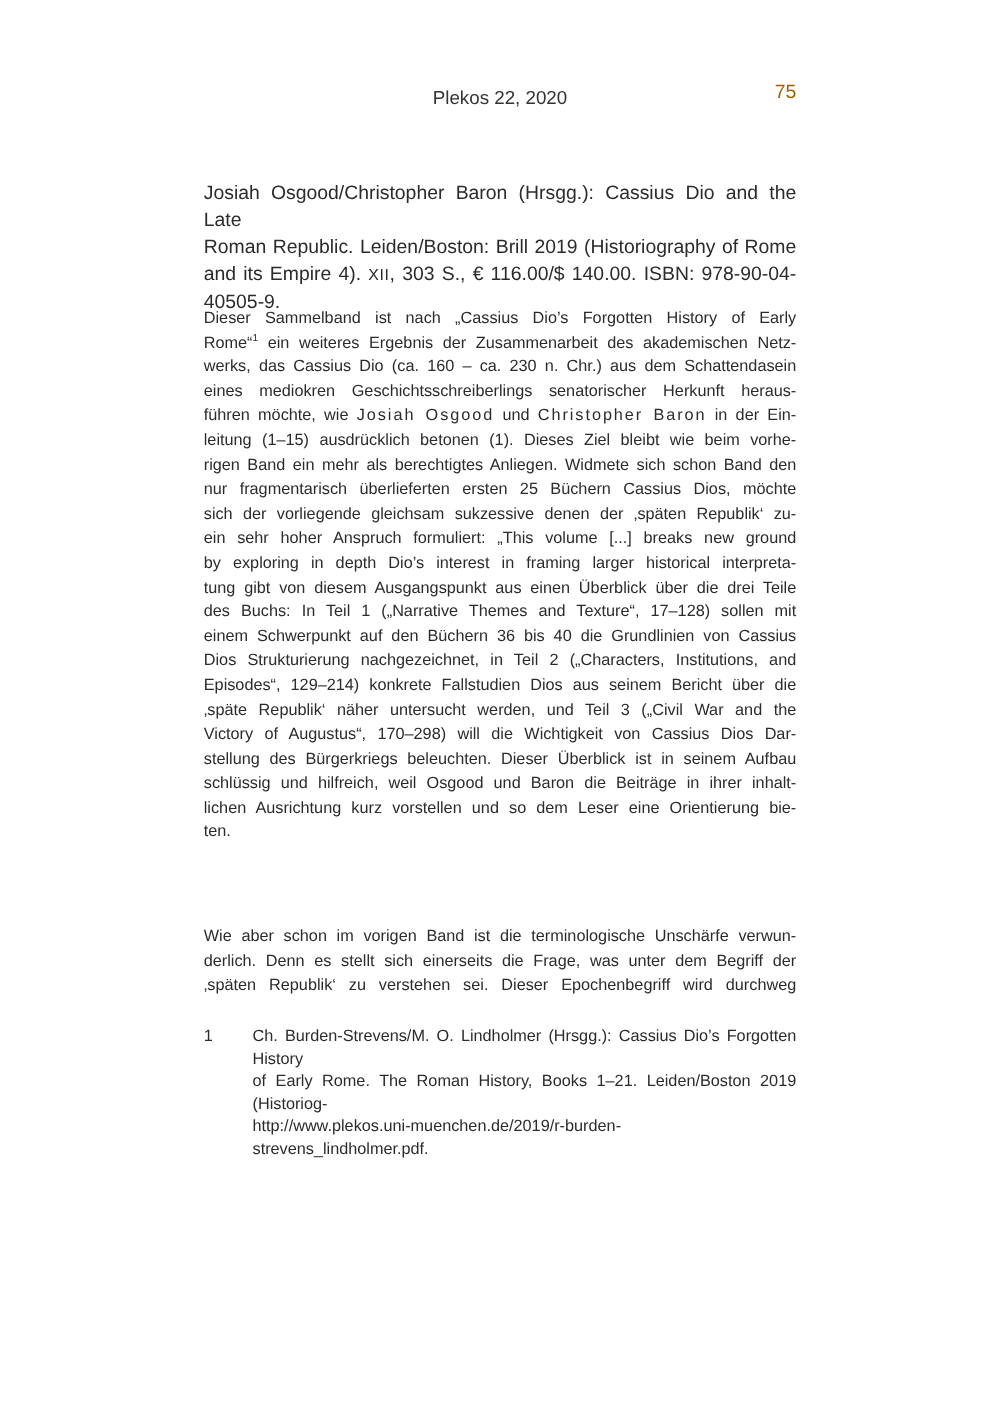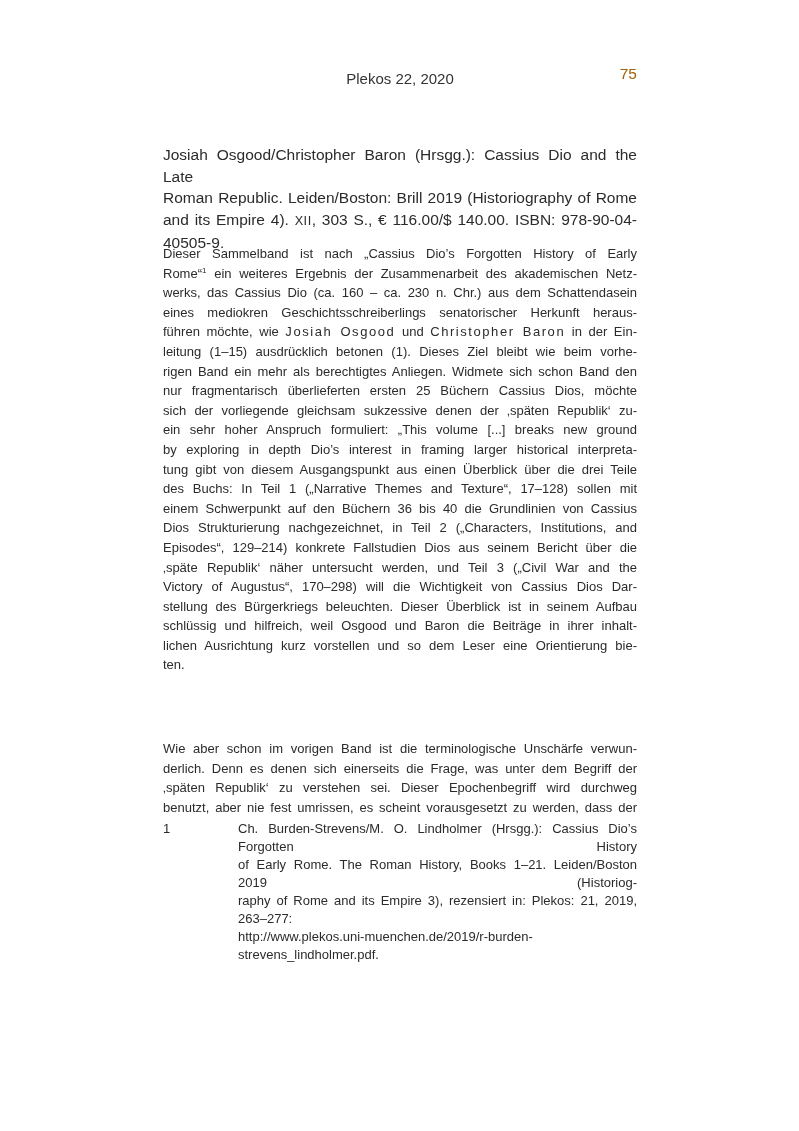--- a/index.html
+++ b/index.html
@@ -24,21 +24,21 @@
   .bodytext{font-size:13px;line-height:19.6px;}
   .p1{top:244px;}
   .p2{top:706px;margin-top:33px;}
   .tline{text-align:justify;text-align-last:justify;white-space:normal;}
   .endpara .tline:last-child{text-align-last:left;}
   .footnote{
     position:absolute;left:163px;top:820px;width:474px;
     display:flex;font-size:13px;line-height:18px;
   }
   .fn-num{flex:0 0 39px;width:39px;}
-  .fn-text{flex:1 1 auto;min-width:0;margin-left:36px;}
+  .fn-text{flex:1 1 auto;min-width:0;}
   .sp{letter-spacing:0.12em;}
   .sup{font-size:0.62em;vertical-align:super;line-height:0;}
   .smallcaps{font-size:0.82em;letter-spacing:0.04em;}
 </style>
 </head>
 <body>
 
 <div class="page">
 
   <div class="header">
@@ -73,28 +73,26 @@
       <div class="tline">‚späte Republik‘ näher untersucht werden, und Teil 3 („Civil War and the</div>
       <div class="tline">Victory of Augustus“, 170–298) will die Wichtigkeit von Cassius Dios Dar-</div>
       <div class="tline">stellung des Bürgerkriegs beleuchten. Dieser Überblick ist in seinem Aufbau</div>
       <div class="tline">schlüssig und hilfreich, weil Osgood und Baron die Beiträge in ihrer inhalt-</div>
       <div class="tline">lichen Ausrichtung kurz vorstellen und so dem Leser eine Orientierung bie-</div>
       <div class="tline">ten.</div>
     </div>
 
   <div class="block bodytext p2">
       <div class="tline">Wie aber schon im vorigen Band ist die terminologische Unschärfe verwun-</div>
-      <div class="tline">derlich. Denn es denen sich einerseits die Frage, was unter dem Begriff der</div>
+      <div class="tline">derlich. Denn es stellt sich einerseits die Frage, was unter dem Begriff der</div>
       <div class="tline">‚späten Republik‘ zu verstehen sei. Dieser Epochenbegriff wird durchweg</div>
-      <div class="tline">benutzt, aber nie fest umrissen, es scheint vorausgesetzt zu werden, dass der</div>
     </div>
 
   <div class="footnote">
     <div class="fn-num">1</div>
     <div class="fn-text endpara">
         <div class="tline">Ch. Burden-Strevens/M. O. Lindholmer (Hrsgg.): Cassius Dio’s Forgotten History</div>
         <div class="tline">of Early Rome. The Roman History, Books 1–21. Leiden/Boston 2019 (Historiog-</div>
-        <div class="tline">raphy of Rome and its Empire 3), rezensiert in: Plekos: 21, 2019, 263–277:</div>
         <div class="tline">http://www.plekos.uni-muenchen.de/2019/r-burden-strevens_lindholmer.pdf.</div>
       </div>
   </div>
 
 </div>
 
 </body></html>

